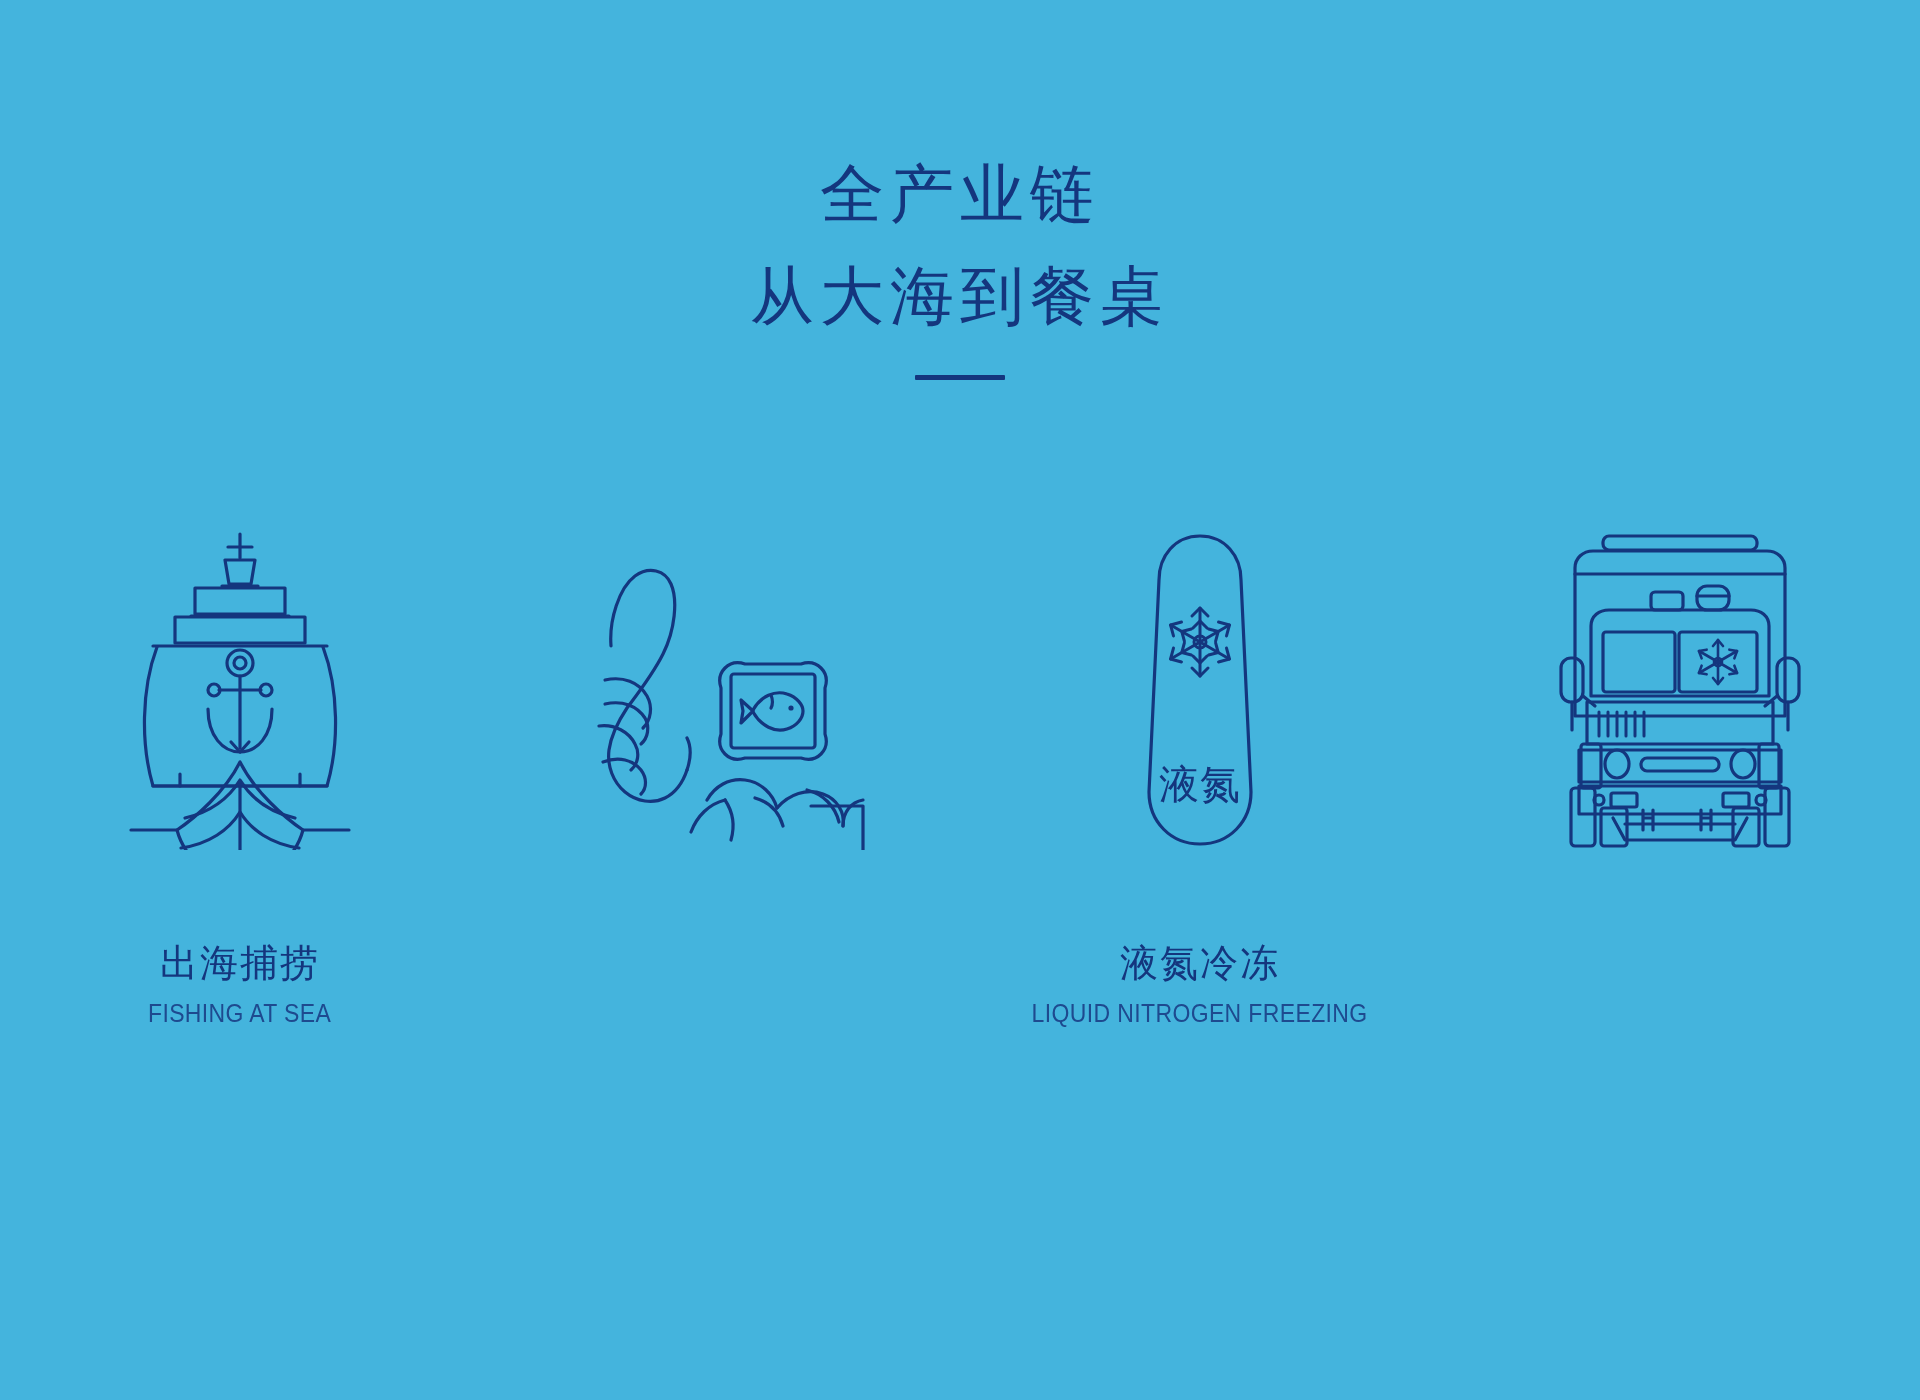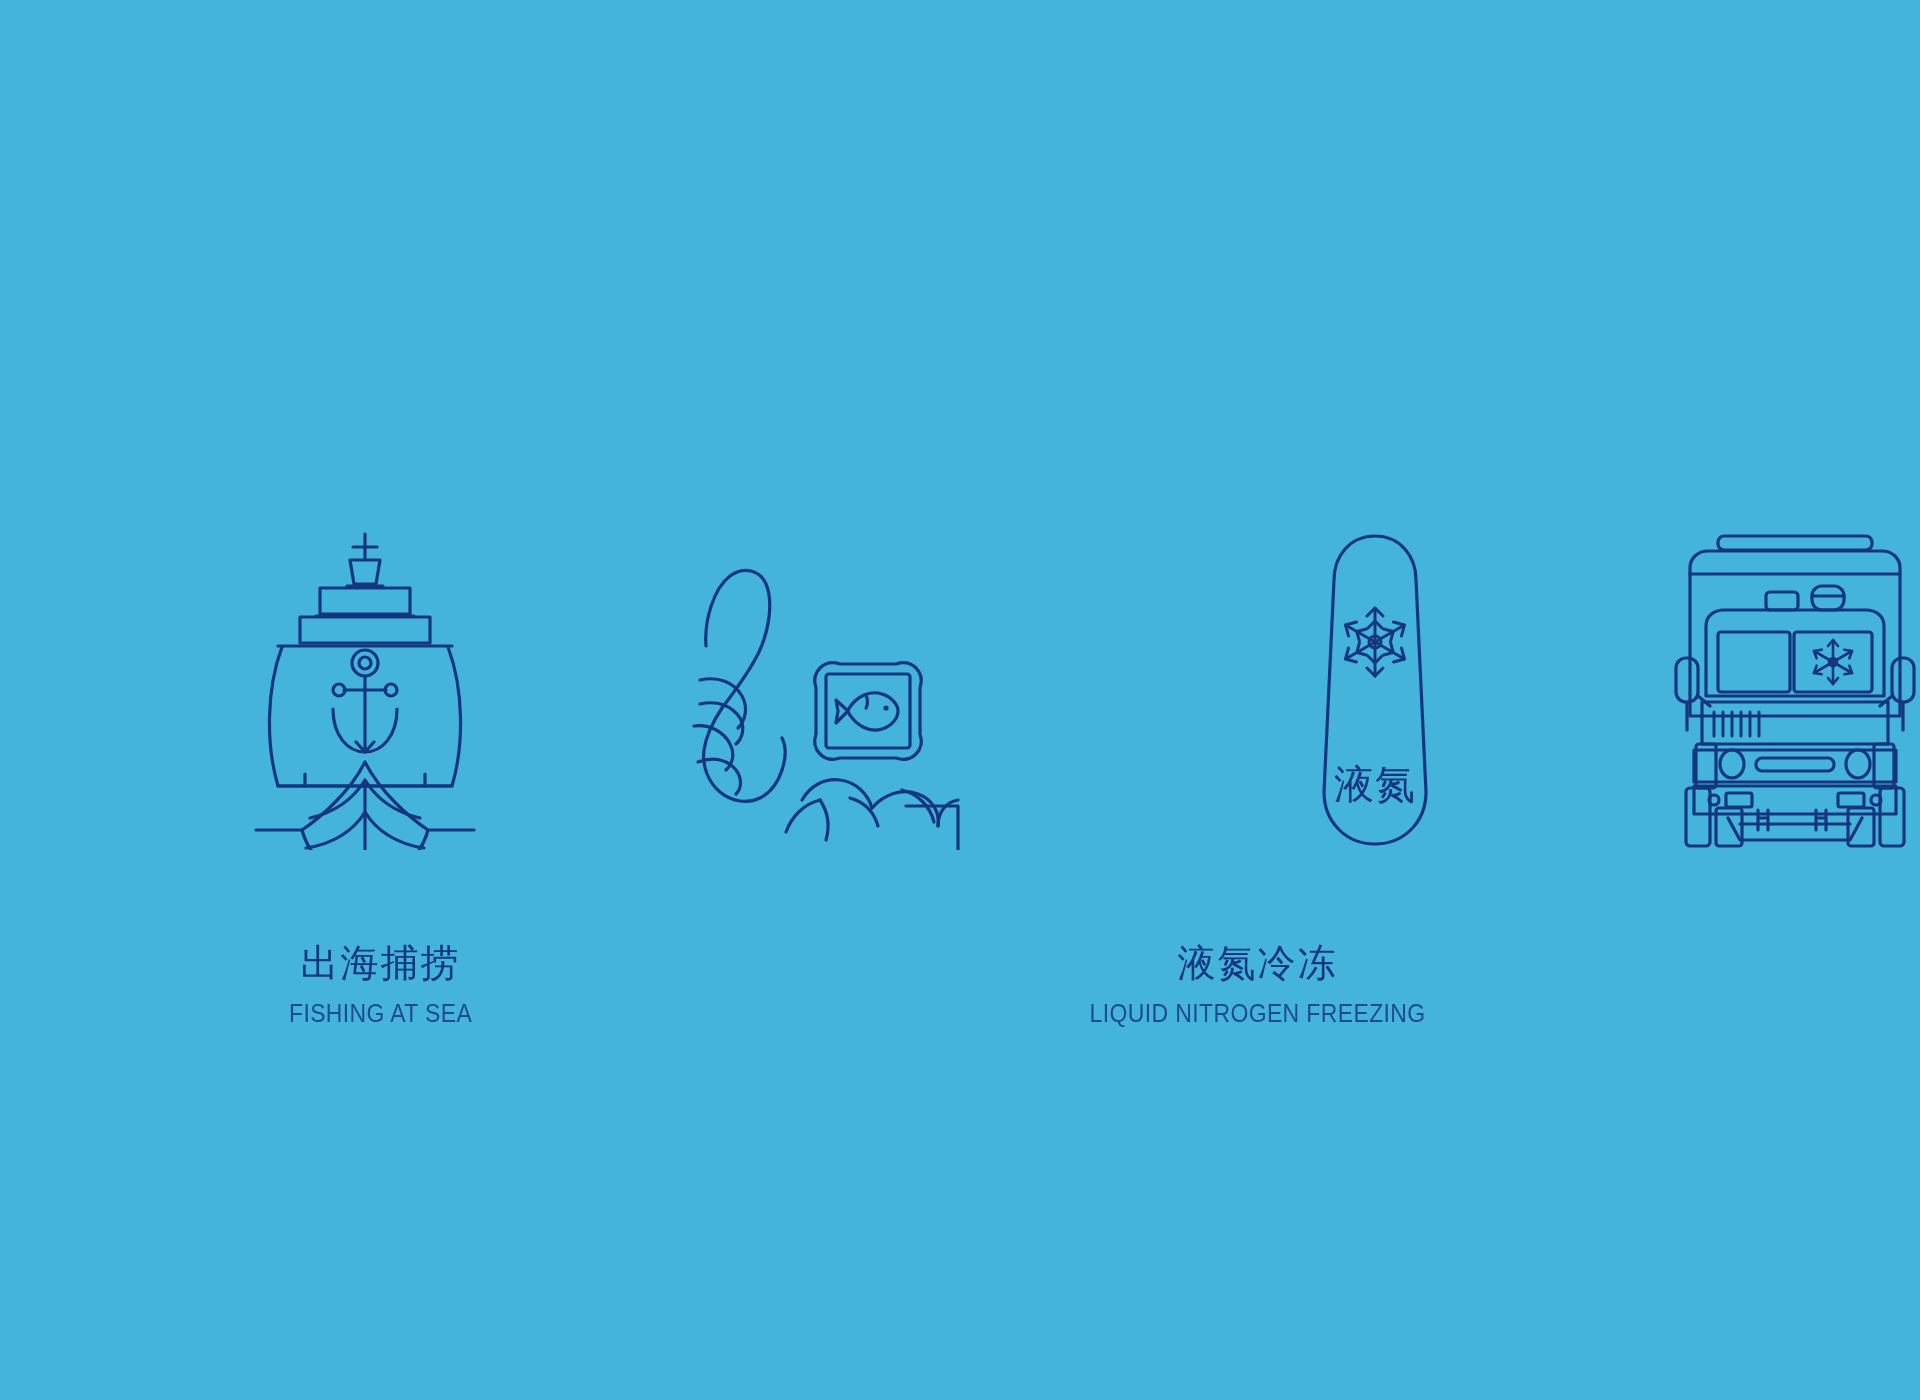--- a/index.html
+++ b/index.html
@@ -65,21 +65,21 @@
     display: flex;
     align-items: flex-start;
     justify-content: space-between;
     padding: 0 0px;
     box-sizing: border-box;
   }
   .step {
     width: 480px;
     display: flex;
     flex-direction: column;
-    align-items: flex-end;
+    align-items: center;
   }
   .icon-box {
     height: 330px;
     display: flex;
     align-items: flex-end;
     justify-content: center;
   }
   .icon-box svg {
     display: block;
   }
@@ -111,20 +111,27 @@
     font-size: 40px;
     fill: #14367e;
     letter-spacing: 1px;
   }
 </style>
 </head>
 <body>
 
 <div class="stage">
 
+  <div class="header">
+    <div class="title-line l1">全产业链</div>
+    <div class="title-line l2">从大海到餐桌</div>
+    <div class="divider-wrap">
+      <div class="divider"></div>
+    </div>
+  </div>
 
   <div class="steps">
 
     <div class="step">
       <div class="icon-box">
         <svg width="230" height="320" viewBox="0 0 230 320">
           <g fill="none" stroke="#14367e" stroke-width="3.2" stroke-linecap="round" stroke-linejoin="round">
 
             <line x1="115" y1="4" x2="115" y2="28"></line>
             <line x1="103" y1="17" x2="127" y2="17"></line>

